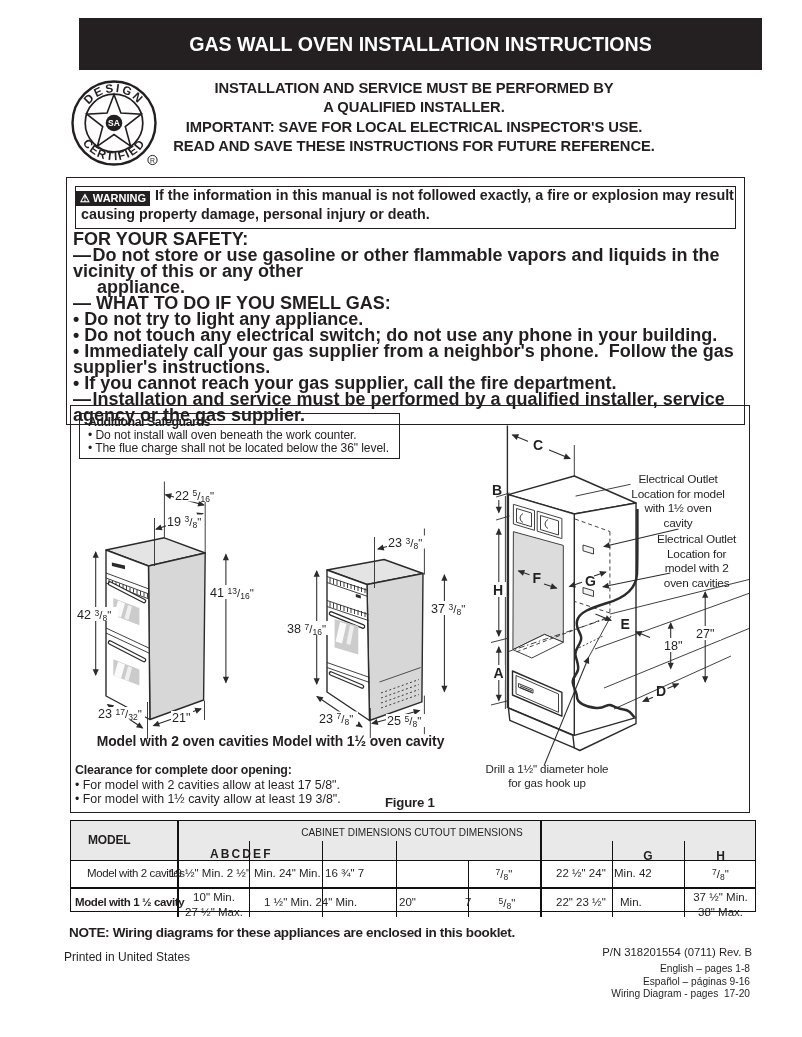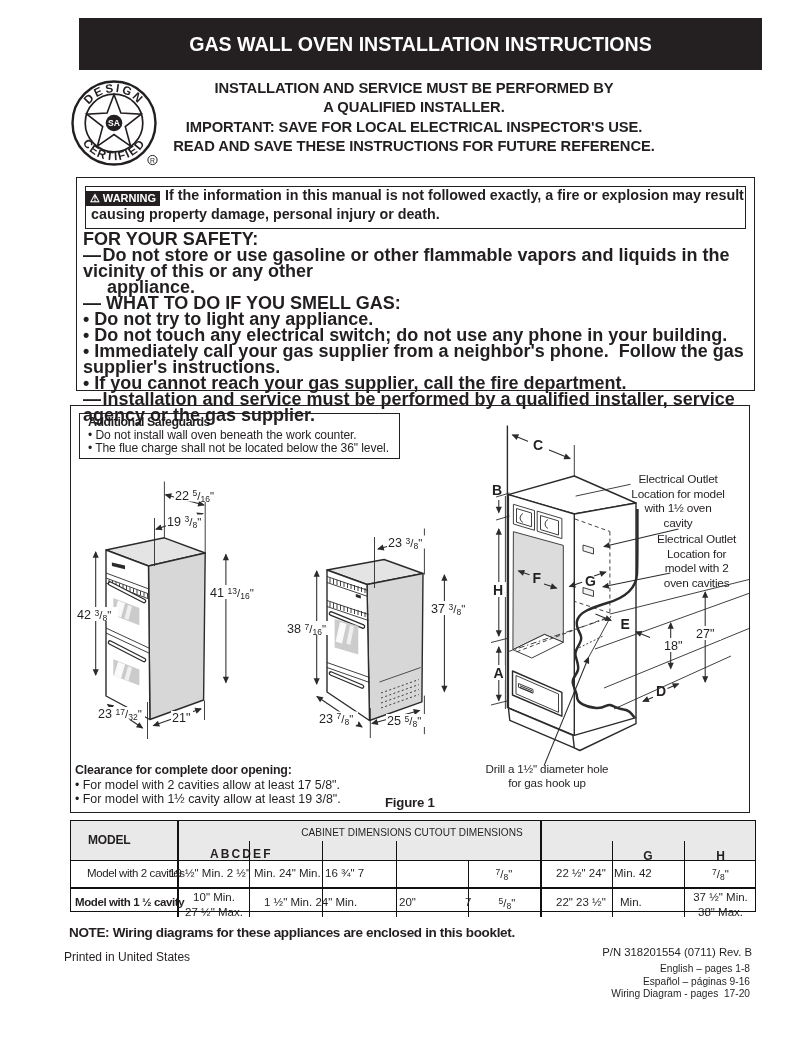--- a/index.html
+++ b/index.html
@@ -26,21 +26,21 @@
     <path id="arcTop" d="M 19.2 50 A 30.8 30.8 0 0 1 80.8 50"></path>
     <path id="arcBot" d="M 12.7 50 A 37.3 37.3 0 0 0 87.3 50"></path>
   </defs>
   <text font-size="11.8" font-weight="bold" letter-spacing="2.2"><textPath href="#arcTop" startOffset="50%" text-anchor="middle">DESIGN</textPath></text>
   <text font-size="11.8" font-weight="bold" letter-spacing="1.4"><textPath href="#arcBot" startOffset="50%" text-anchor="middle">CERTIFIED</textPath></text>
   <text x="88.5" y="89.8" font-size="6.8" text-anchor="middle">R</text>
 </svg>
 
 <div class="a b" style="left:120px;top:79px;width:588px;text-align:center;font-size:14.75px;line-height:19.4px;letter-spacing:-0.1px;">INSTALLATION AND SERVICE MUST BE PERFORMED BY<br>A QUALIFIED INSTALLER.<br>IMPORTANT: SAVE FOR LOCAL ELECTRICAL INSPECTOR'S USE.<br>READ AND SAVE THESE INSTRUCTIONS FOR FUTURE REFERENCE.</div>
 
-<div class="a" style="left:76px;top:177px;width:679px;height:214px;border:1.6px solid #231f20;">
+<div class="a" style="left:66px;top:177px;width:679px;height:248px;border:1.6px solid #231f20;">
   <div class="a" style="left:8px;top:8px;width:661px;height:43px;border:1.2px solid #231f20;"></div>
   <div class="a b" style="left:9px;top:13px;width:74px;height:15px;background:#231f20;color:#fff;font-size:11px;text-align:center;line-height:15px;">⚠ WARNING</div>
   <div class="a b" style="left:14px;top:8px;width:660px;font-size:14.3px;line-height:18.8px;"><span style="display:inline-block;width:74px;"></span>If the information in this manual is not followed exactly, a fire or explosion may result causing property damage, personal injury or death.</div>
   <div class="a b" style="left:6px;top:53px;width:678px;font-size:18px;line-height:16px;">
     FOR YOUR SAFETY:<br>
     — Do not store or use gasoline or other flammable vapors and liquids in the vicinity of this or any other<br>
     <span style="margin-left:24px;">appliance.</span><br>
     — WHAT TO DO IF YOU SMELL GAS:<br>
     • Do not try to light any appliance.<br>
     • Do not touch any electrical switch; do not use any phone in your building.<br>
@@ -255,20 +255,21 @@
         <text x="607" y="91.5">Location for model</text>
         <text x="607" y="106">with 1½ oven</text>
         <text x="607" y="120.5">cavity</text>
         <text x="625.6" y="137">Electrical Outlet</text>
         <text x="625.6" y="151.5">Location for</text>
         <text x="625.6" y="166">model with 2</text>
         <text x="625.6" y="180.5">oven cavities</text>
       </g>
     </g>
   </svg>
+  <div class="a b" style="left:25px;top:327px;width:349px;text-align:center;font-size:13.9px;letter-spacing:-0.1px;">Model with 2 oven cavities Model with 1½ oven cavity</div>
   <div class="a" style="left:4px;top:357px;font-size:12.4px;line-height:14.6px;">
     <span class="b" style="letter-spacing:-0.2px;">Clearance for complete door opening:</span><br>
     • For model with 2 cavities allow at least 17 5/8".<br>
     • For model with 1½ cavity allow at least 19 3/8".
   </div>
   <div class="a b" style="left:314px;top:389px;font-size:13.2px;letter-spacing:-0.2px;">Figure 1</div>
   <div class="a" style="left:356px;top:356px;width:240px;text-align:center;font-size:11.6px;line-height:13.9px;letter-spacing:-0.15px;">Drill a 1½" diameter hole<br>for gas hook up</div>
 </div>
 
 <div class="a" style="left:70px;top:820px;width:686px;height:92px;border:1.5px solid #111;font-size:11.5px;">

